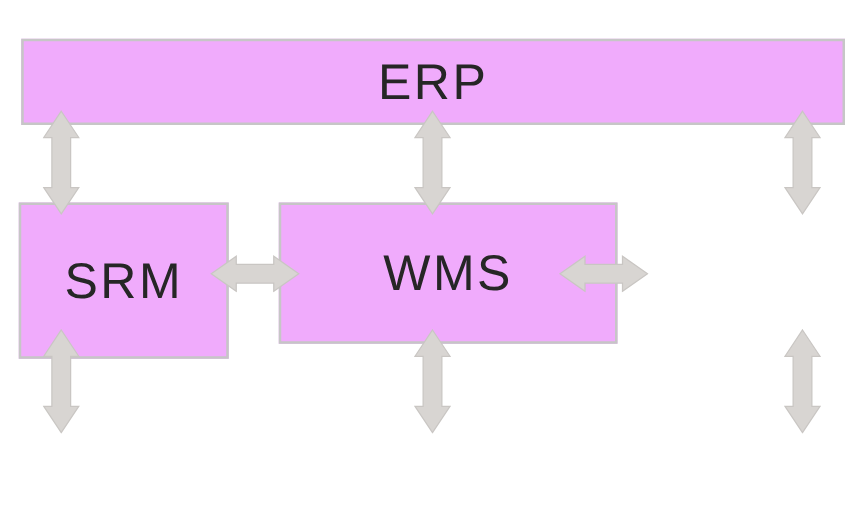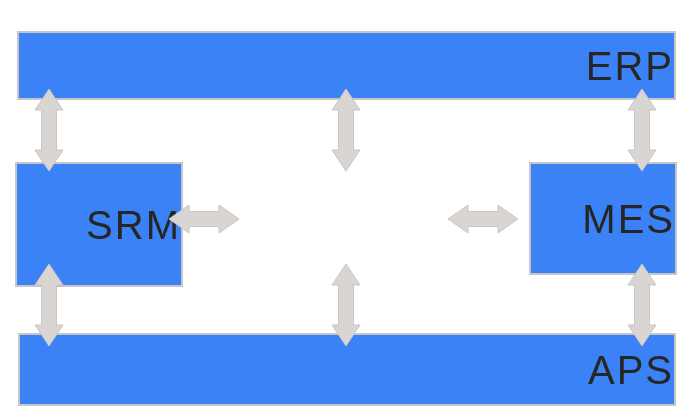--- a/index.html
+++ b/index.html
@@ -10,26 +10,26 @@
   }
   .canvas {
     position: relative;
     width: 690px;
     height: 420px;
     background: #ffffff;
     overflow: hidden;
   }
   .node {
     position: absolute;
-    background: #3b82f6;
+    background: #f0abfc;
     border: 2px solid #c6c6c6;
     box-sizing: border-box;
     display: flex;
     align-items: center;
-    justify-content: flex-end;
+    justify-content: center;
     z-index: 1;
   }
   .node .label {
     font-size: 40px;
     letter-spacing: 2px;
     color: #262626;
     line-height: 1;
     user-select: none;
   }
   .node-erp { left: 17px;  top: 31px;  width: 659px; height: 69px;  }
@@ -64,25 +64,22 @@
 <body>
 
 <div class="canvas">
 
   <div class="node node-erp">
     <span class="label">ERP</span>
   </div>
   <div class="node node-srm">
     <span class="label">SRM</span>
   </div>
-  <div class="node node-mes">
-    <span class="label">MES</span>
-  </div>
-  <div class="node node-aps">
-    <span class="label">APS</span>
+  <div class="node node-wms">
+    <span class="label">WMS</span>
   </div>
 
   <div class="arrow arr-v arr-erp-srm">
     <svg width="30" height="84" viewBox="0 0 30 84" aria-hidden="true">
       <polygon points="15,1 29,22 22.5,22 22.5,62 29,62 15,83 1,62 7.5,62 7.5,22 1,22"></polygon>
     </svg>
   </div>
   <div class="arrow arr-v arr-erp-wms">
     <svg width="30" height="84" viewBox="0 0 30 84" aria-hidden="true">
       <polygon points="15,1 29,22 22.5,22 22.5,62 29,62 15,83 1,62 7.5,62 7.5,22 1,22"></polygon>

